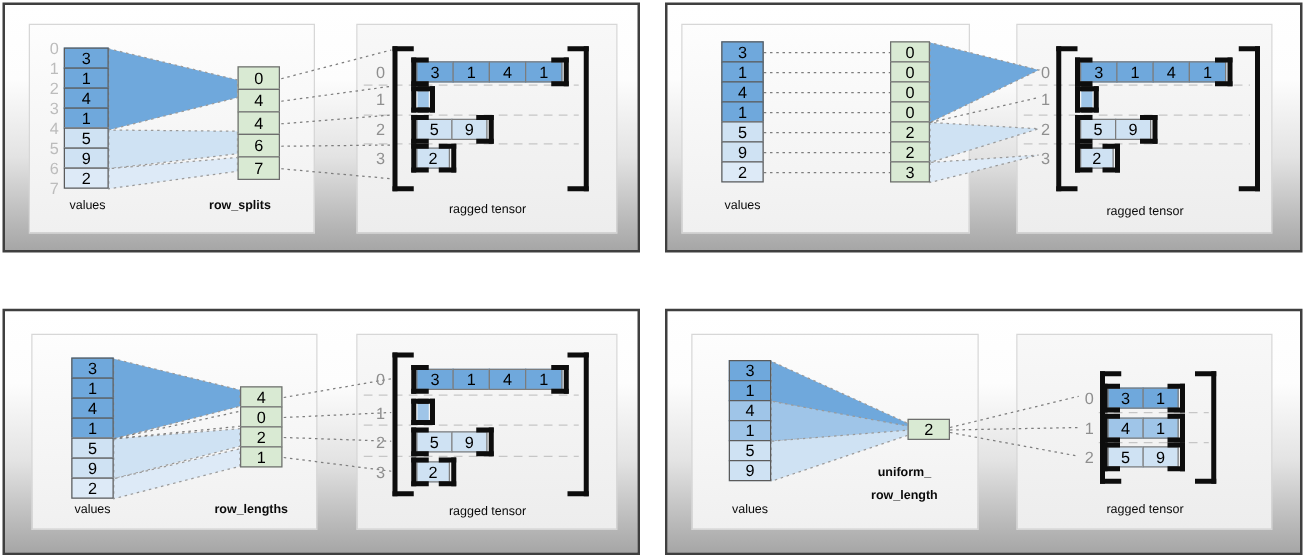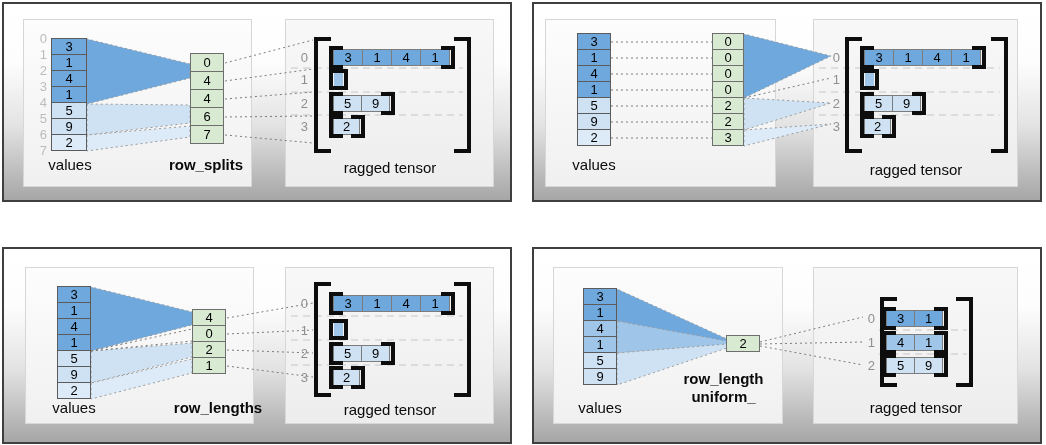--- a/index.html
+++ b/index.html
@@ -17,21 +17,21 @@
   .p2 .vcell,.p3 .vcell,.p4 .vcell{width:34px;}
   .gcell{width:34px;background:#d9ead3;border-color:#6e6e6e;height:17px;}
   .p1 .gcell{height:19px;line-height:18px;}
   .p2 .gcell{width:32px;}
   .dark{background:#6fa8dc;}
   .med{background:#9fc5e8;}
   .light{background:#cfe2f3;}
   .pale{background:#ddeaf7;}
   .idx{position:absolute;width:20px;text-align:right;color:#bcbcbc;font-size:13px;line-height:16px;}
   .rlab{position:absolute;width:16px;text-align:right;color:#8f8f8f;font-size:13px;line-height:17px;}
-  .cap{position:absolute;font-size:15px;text-align:center;color:#0a0a0a;line-height:18px;}
+  .cap{position:absolute;font-size:10px;text-align:center;color:#0a0a0a;line-height:18px;}
   .cap.b{font-weight:bold;}
   .trow{position:absolute;display:flex;align-items:center;height:17px;}
   .tcell{box-sizing:border-box;height:17px;border:1px solid #7c7c7c;margin-left:-1px;
          text-align:center;font-size:13px;line-height:15px;}
   .w30{width:30px}.w29{width:29px}.w27{width:27px}
   .ecell{width:9px;height:13px;background:#9fc5e8;}
   .erow{height:15px;}
   .rbkt{position:absolute;top:-3px;bottom:-3px;width:10px;border:4px solid #0d0d0d;}
   .rbkt.l{left:-5px;border-right:none;}
   .rbkt.r{right:-5px;border-left:none;}
@@ -79,21 +79,21 @@
     <div class="vcell pale">2</div>
   </div>
   <div class="vcol" style="left:186px;top:50px">
     <div class="gcell">0</div>
     <div class="gcell">4</div>
     <div class="gcell">4</div>
     <div class="gcell">6</div>
     <div class="gcell">7</div>
   </div>
   <div class="cap" style="left:26px;top:152px;width:80px">values</div>
-  <div class="cap b" style="left:142px;top:152px;width:120px">row_splits</div>
+  <div class="cap b" style="left:128px;top:152px;width:120px">row_splits</div>
   <div class="cap" style="left:296px;top:155px;width:180px">ragged tensor</div>
   <span class="obkt l" style="left:310px;top:33px;height:108px"></span>
   <span class="obkt r" style="left:450px;top:33px;height:108px"></span>
   <div class="rlab" style="left:288px;top:45px">0</div>
   <div class="rlab" style="left:288px;top:67px">1</div>
   <div class="rlab" style="left:288px;top:91px">2</div>
   <div class="rlab" style="left:288px;top:114px">3</div>
   <div class="trow" style="left:330px;top:45px">
     <span class="rbkt l"></span>
     <div class="tcell w30 dark">3</div>
@@ -217,21 +217,21 @@
     <div class="vcell light">9</div>
     <div class="vcell pale">2</div>
   </div>
   <div class="vcol" style="left:188px;top:61px">
     <div class="gcell">4</div>
     <div class="gcell">0</div>
     <div class="gcell">2</div>
     <div class="gcell">1</div>
   </div>
   <div class="cap" style="left:30px;top:150px;width:80px">values</div>
-  <div class="cap b" style="left:154px;top:150px;width:120px">row_lengths</div>
+  <div class="cap b" style="left:137px;top:150px;width:120px">row_lengths</div>
   <div class="cap" style="left:296px;top:152px;width:180px">ragged tensor</div>
   <span class="obkt l" style="left:310px;top:33px;height:107px"></span>
   <span class="obkt r" style="left:450px;top:33px;height:107px"></span>
   <div class="rlab" style="left:288px;top:46px">0</div>
   <div class="rlab" style="left:288px;top:73px">1</div>
   <div class="rlab" style="left:288px;top:96px">2</div>
   <div class="rlab" style="left:288px;top:120px">3</div>
   <div class="trow" style="left:330px;top:46px">
     <span class="rbkt l"></span>
     <div class="tcell w30 dark">3</div>
@@ -277,22 +277,22 @@
     <div class="vcell med">4</div>
     <div class="vcell med">1</div>
     <div class="vcell light">5</div>
     <div class="vcell light">9</div>
   </div>
   <div class="vcol" style="left:192px;top:87px">
     <div class="gcell">2</div>
   </div>
   <div class="cap" style="left:26px;top:150px;width:80px">values</div>
   <div class="cap b" style="left:112px;top:121px;width:155px">
+    <div>uniform_</div>
     <div>row_length</div>
-    <div>uniform_</div>
   </div>
   <div class="cap" style="left:292px;top:150px;width:180px">ragged tensor</div>
   <span class="obkt l" style="left:346px;top:48px;height:82px"></span>
   <span class="obkt r" style="left:422px;top:48px;height:82px"></span>
   <div class="rlab" style="left:325px;top:61px">0</div>
   <div class="rlab" style="left:325px;top:85px">1</div>
   <div class="rlab" style="left:325px;top:108px">2</div>
   <div class="trow" style="left:353px;top:61px">
     <span class="rbkt l"></span>
     <div class="tcell w29 dark">3</div>

